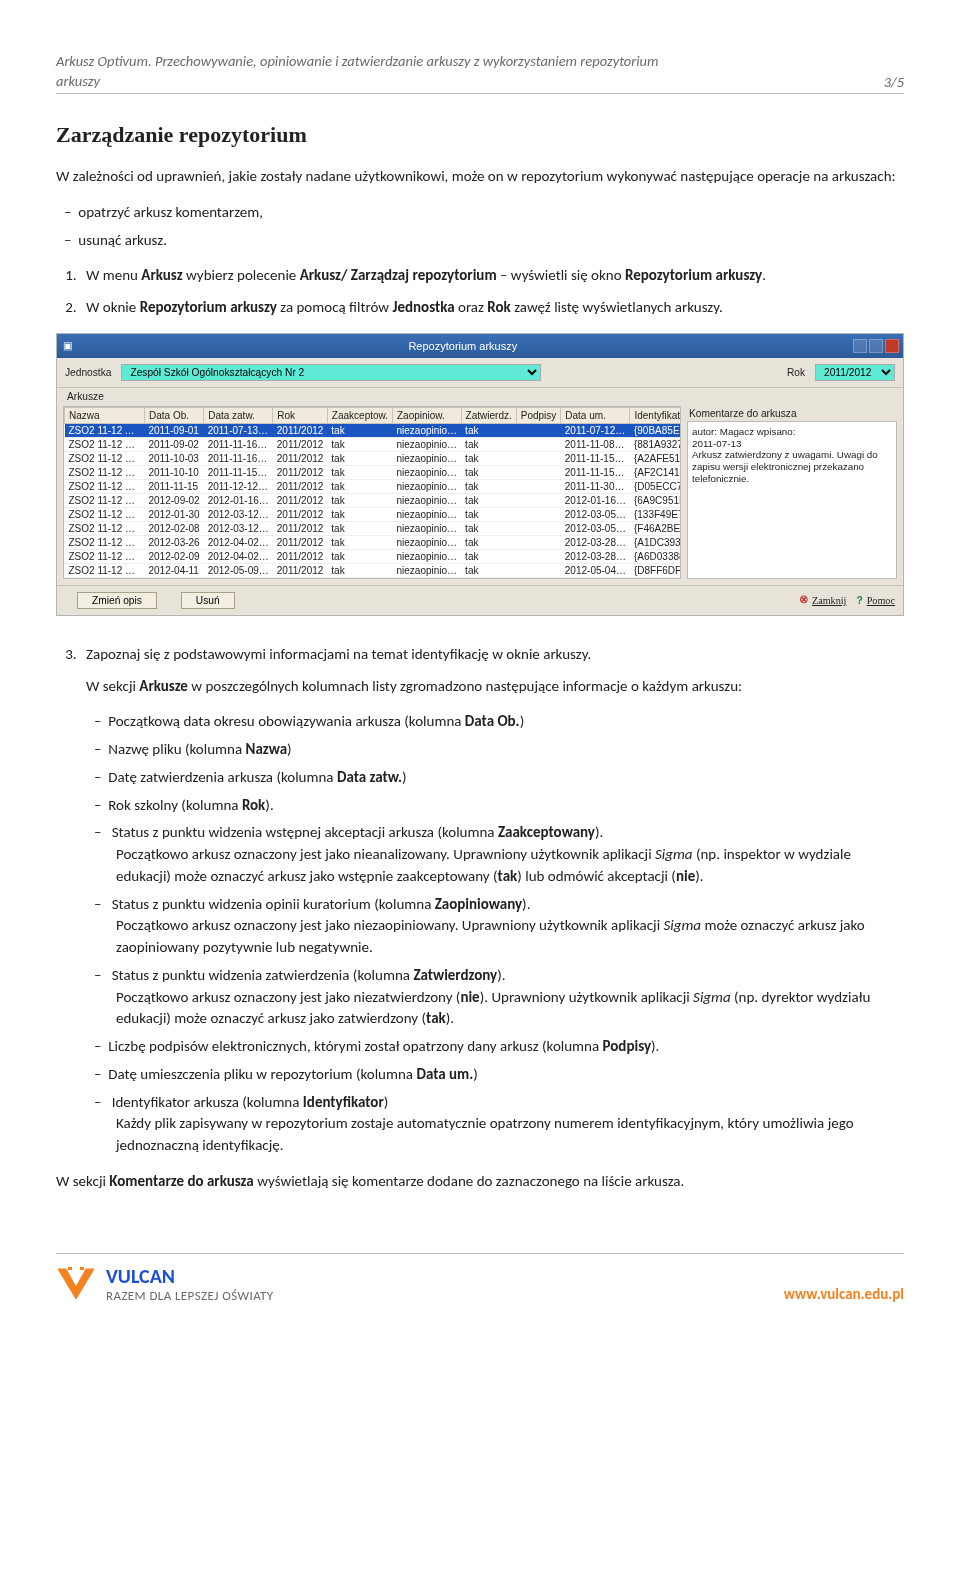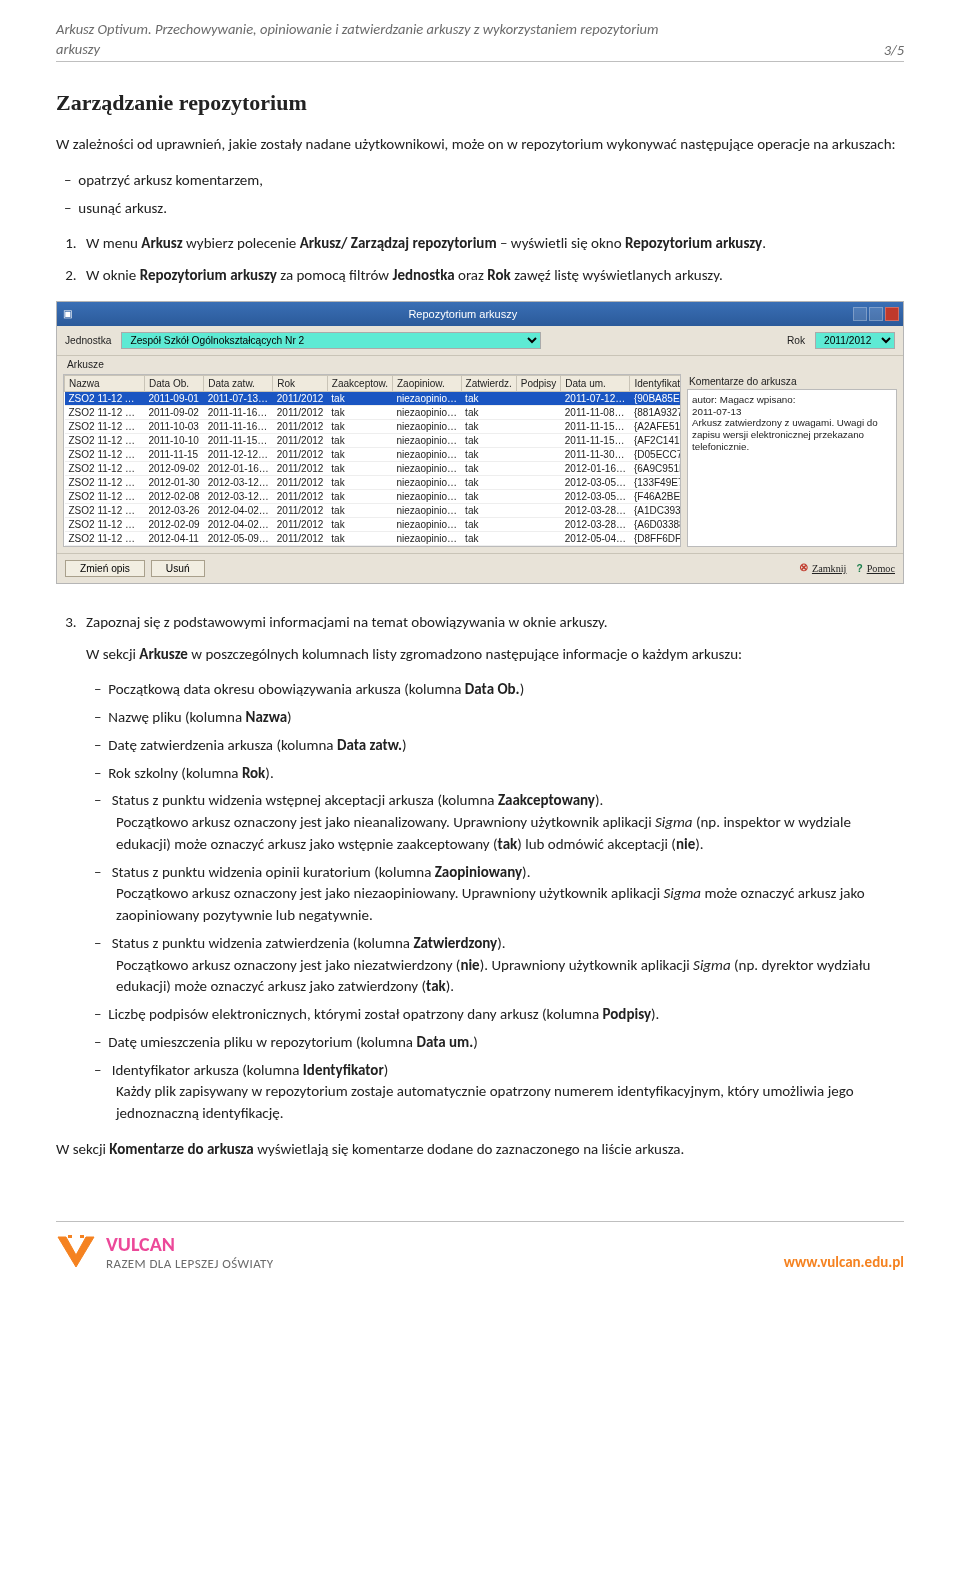--- a/index.html
+++ b/index.html
@@ -5,21 +5,21 @@
   * { box-sizing: border-box; }
   html, body { margin: 0; padding: 0; }
   body {
     font-family: "Segoe UI", Calibri, Arial, sans-serif;
     font-size: 15px;
     color: #222;
     background: #fff;
     width: 960px;
   }
   .page {
-    padding: 20px 56px 24px 56px;
+    padding: 52px 56px 24px 56px;
   }
   .doc-header {
     display: flex;
     justify-content: space-between;
     align-items: flex-end;
     border-bottom: 1px solid #bfbfbf;
     padding-bottom: 2px;
     margin-bottom: 28px;
   }
   .doc-header .title {
@@ -141,21 +141,21 @@
     padding:4px;
     font-size:9.8px;
     line-height:1.2;
     min-height:150px;
   }
   .bottom-bar {
     display:flex; align-items:center; justify-content:space-between;
     padding:6px 8px;
     border-top:1px solid #c9c4b7;
   }
-  .bottom-bar .left { display:flex; gap:6px; }
+  .bottom-bar .left { display:flex; gap:24px;margin-left:12px; }
   .btn {
     background:#f2eee2;
     border:1px solid #a9a08c;
     padding:2px 14px;
     font-size:10.2px;
     font-family:inherit;
     cursor:pointer;
   }
   .bottom-bar .right { display:flex; gap:10px; align-items:center; }
   .linkish {
@@ -170,21 +170,21 @@
   .doc-footer {
     border-top:1px solid #bfbfbf;
     margin-top:60px;
     display:flex; justify-content:space-between; align-items:flex-end;
     padding-top:10px;
   }
   .logo { display:flex; align-items:flex-end; gap:10px; }
   .logo-v { position:relative; }
   .logo-v svg { display:block; }
   .logo-text { display:flex; flex-direction:column; }
-  .logo-text .name { font-weight:700; letter-spacing:0; font-size:20px; color:#ec4899; }
+  .logo-text .name { font-weight:700; letter-spacing:0; font-size:20px; color:#1d4ed8; }
   .logo-text .tag { font-size:13px; letter-spacing:0.4px; color:#6b6b6b; }
   .site-link { color:#f58220; font-weight:700; font-size:15px; }
 </style>
 </head>
 <body>
 
 <div class="page">
 
   <div class="doc-header">
     <div class="title">
@@ -409,21 +409,21 @@
         <div class="linkish">
           <span class="icon-help">?</span>
           <span class="text">Pomoc</span>
         </div>
       </div>
     </div>
   </div>
 
   <ol class="num" start="3">
     <li>
-      <span>Zapoznaj się z podstawowymi informacjami na temat obowiązywania w oknie arkuszy.</span>
+      <span>Zapoznaj się z podstawowymi informacjami na temat identyfikację w oknie arkuszy.</span>
       <p style="margin-top:10px">
         <span>W sekcji </span><span class="b">Arkusze</span><span> w poszczególnych kolumnach listy zgromadzono następujące informacje o każdym arkuszu:</span>
       </p>
       <ul class="dash">
         <li><span>Początkową data okresu obowiązywania arkusza (kolumna </span><span class="b">Data Ob.</span><span>)</span></li>
         <li><span>Nazwę pliku (kolumna </span><span class="b">Nazwa</span><span>)</span></li>
         <li><span>Datę zatwierdzenia arkusza (kolumna </span><span class="b">Data zatw.</span><span>)</span></li>
         <li><span>Rok szkolny (kolumna </span><span class="b">Rok</span><span>).</span></li>
         <li>
           <span>Status z punktu widzenia wstępnej akceptacji arkusza (kolumna </span><span class="b">Zaakceptowany</span><span>).</span><br>

